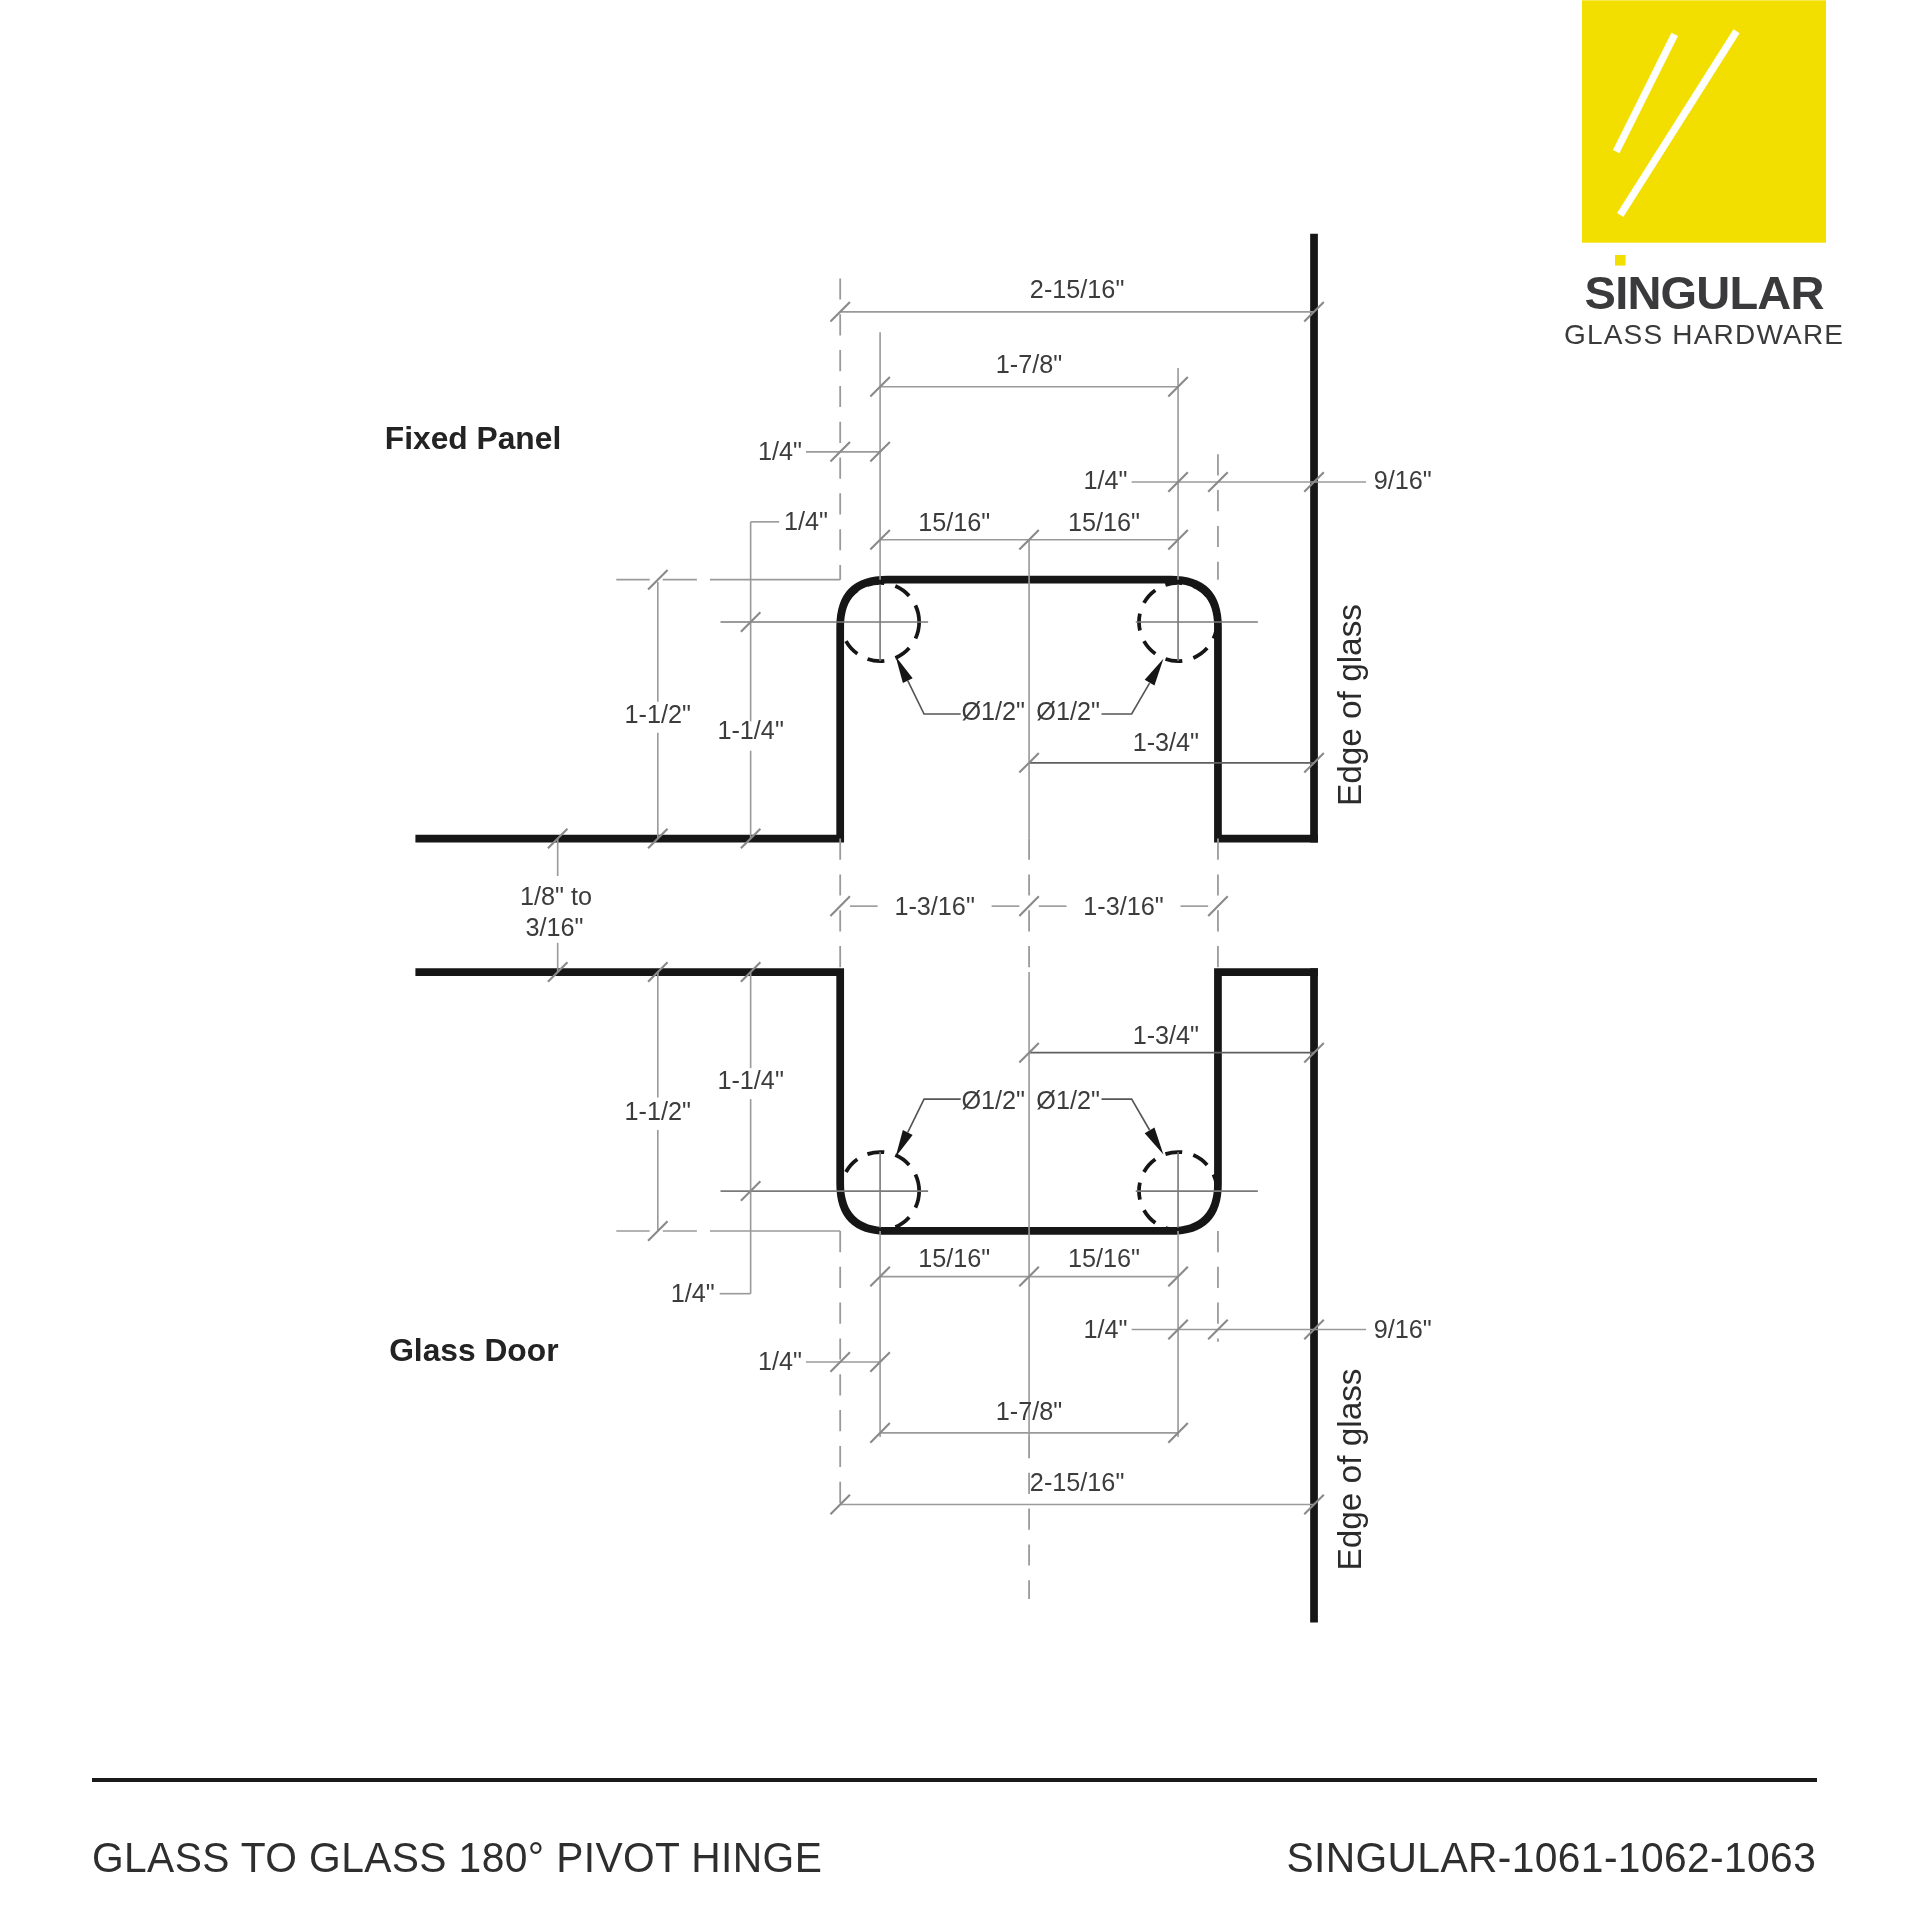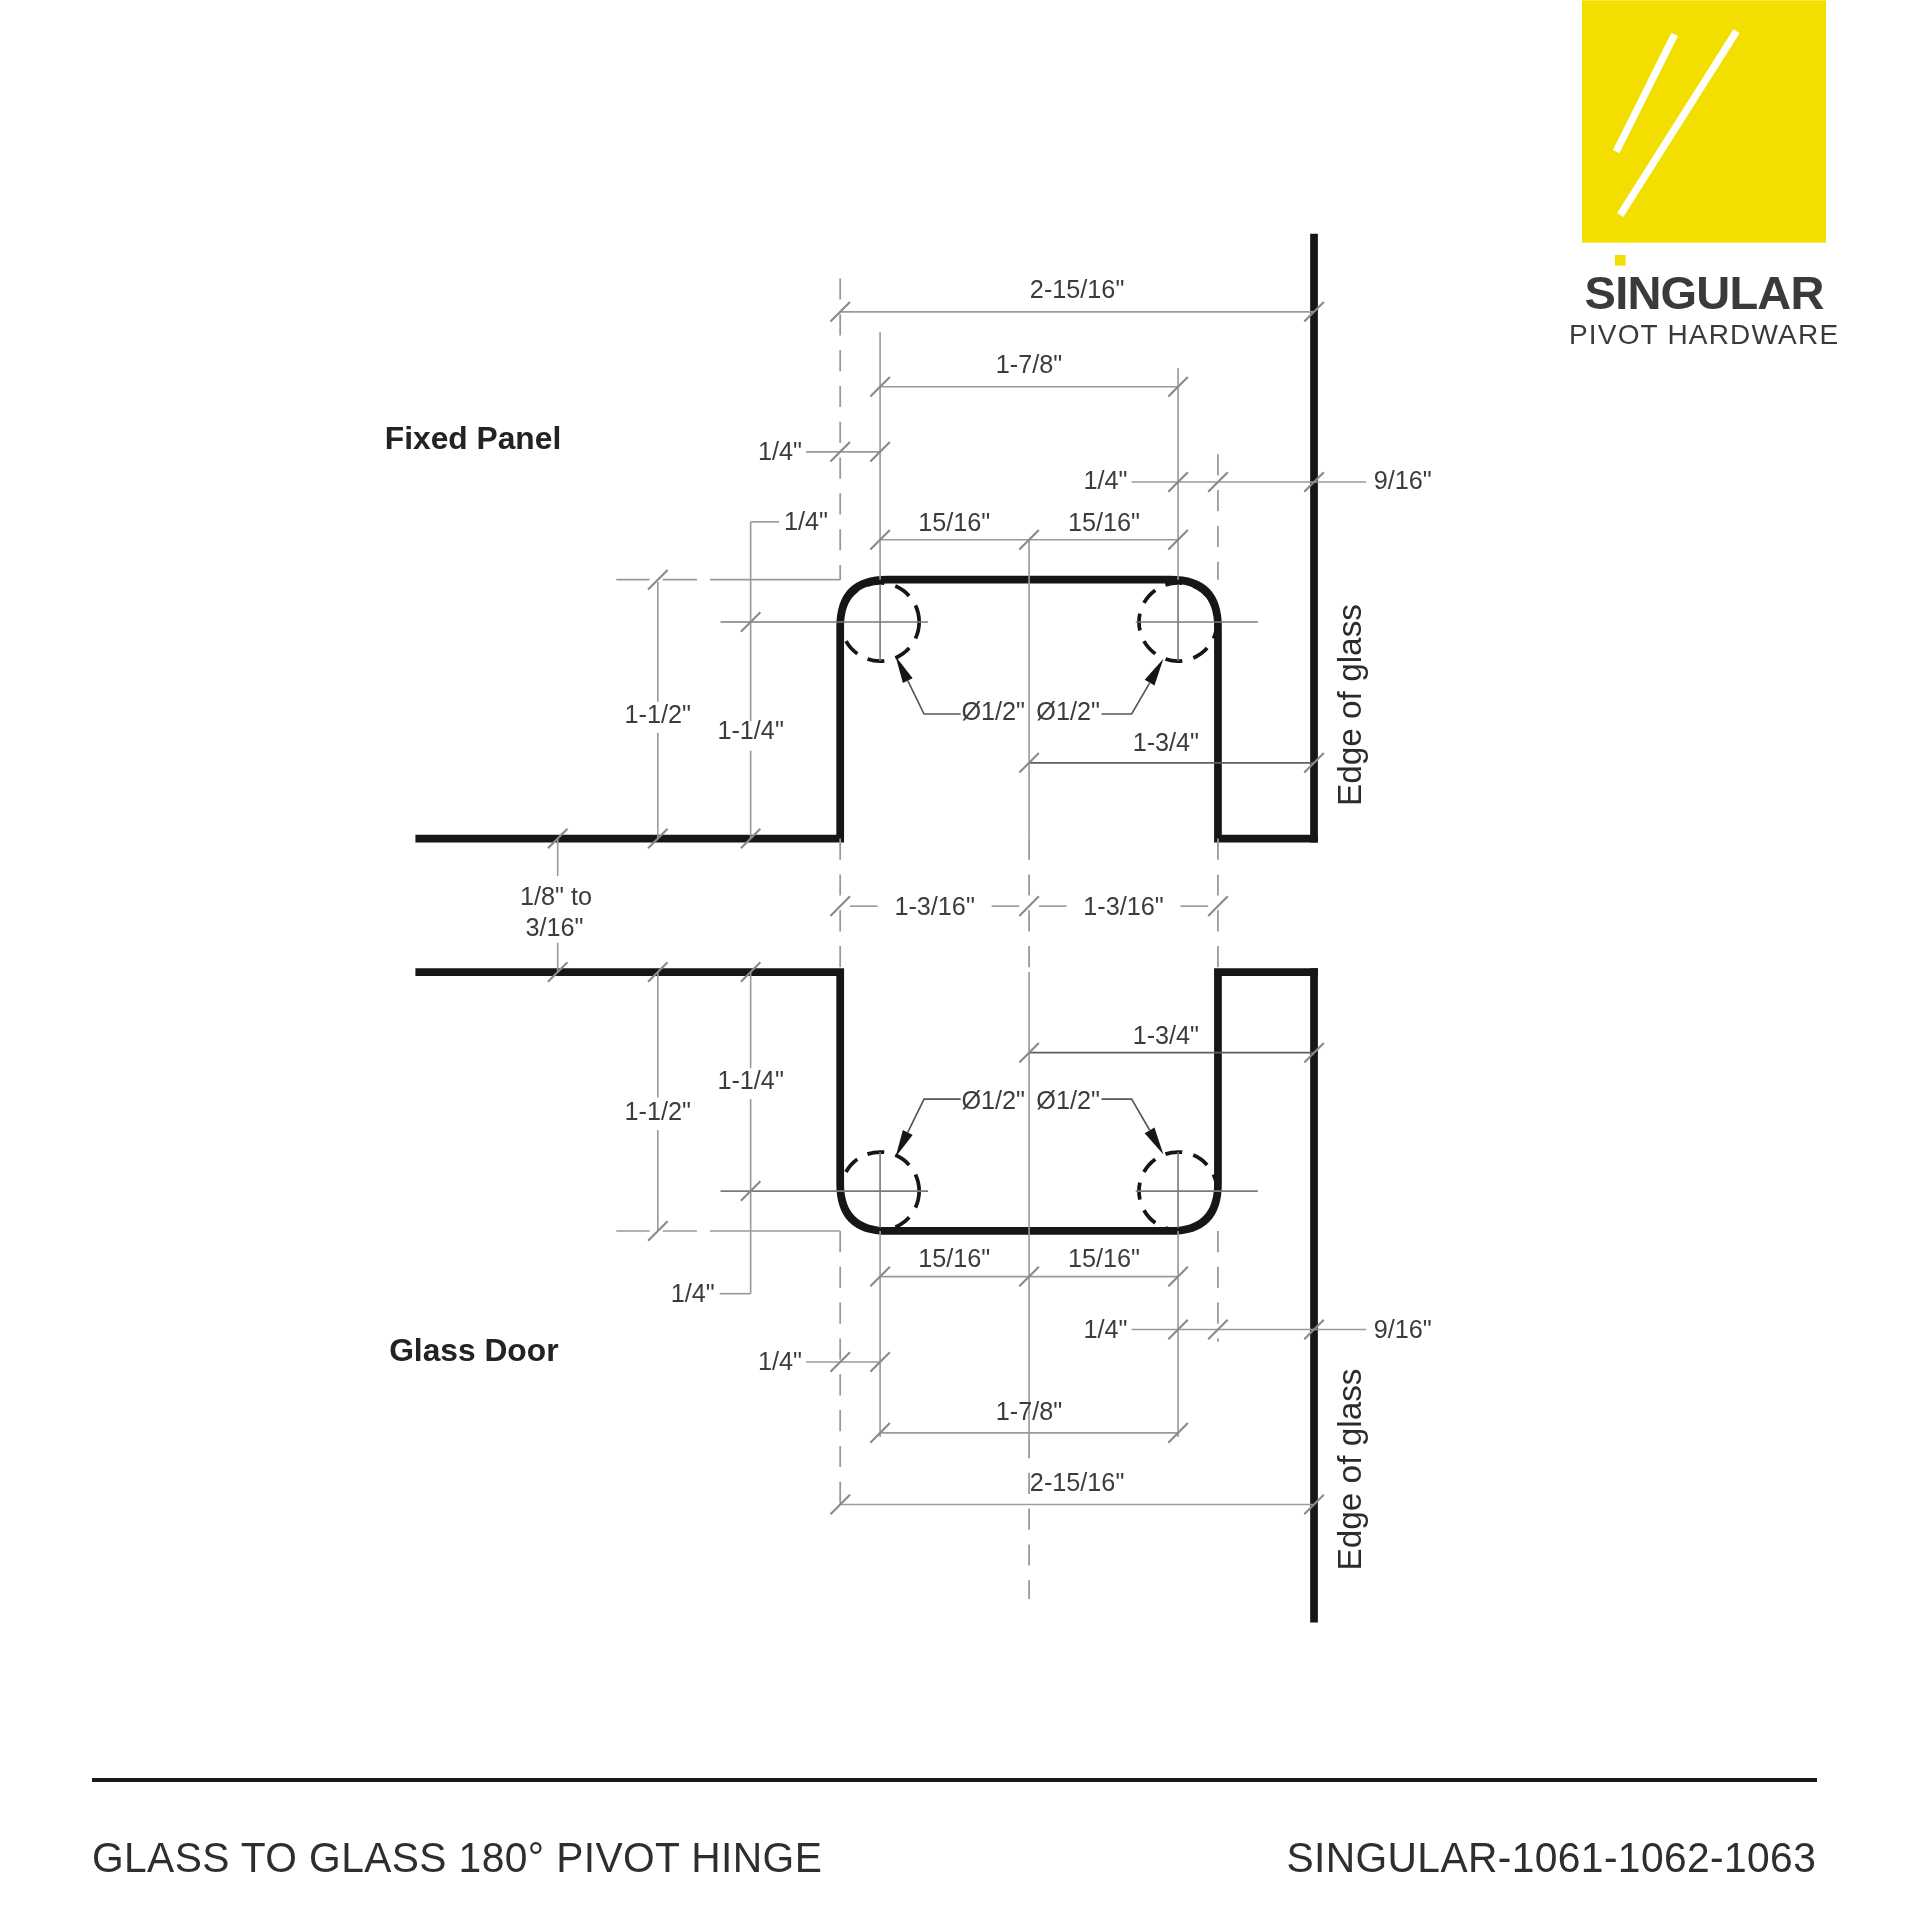--- a/index.html
+++ b/index.html
@@ -240,21 +240,21 @@
   <div class="logo">
     <svg class="logo-square" viewBox="0 0 300 298">
       <rect x="0" y="0" width="300" height="298" fill="#F2DF00"></rect>
       <line x1="42" y1="186" x2="114" y2="42" stroke="#ffffff" stroke-width="9"></line>
       <line x1="47" y1="264" x2="190" y2="38" stroke="#ffffff" stroke-width="9"></line>
     </svg>
     <div class="logo-brand">SINGULAR</div>
     <svg class="logo-idot" viewBox="0 0 13 13">
       <rect x="0" y="0" width="13" height="13" fill="#F2DF00"></rect>
     </svg>
-    <div class="logo-tagline">PIVOT HARDWARE</div>
+    <div class="logo-tagline">GLASS HARDWARE</div>
   </div>
 
   <div class="footer-rule"></div>
   <div class="footer-title">GLASS TO GLASS 180° PIVOT HINGE</div>
   <div class="footer-code">SINGULAR-1061-1062-1063</div>
 
 </div>
 
 
 </body></html>

